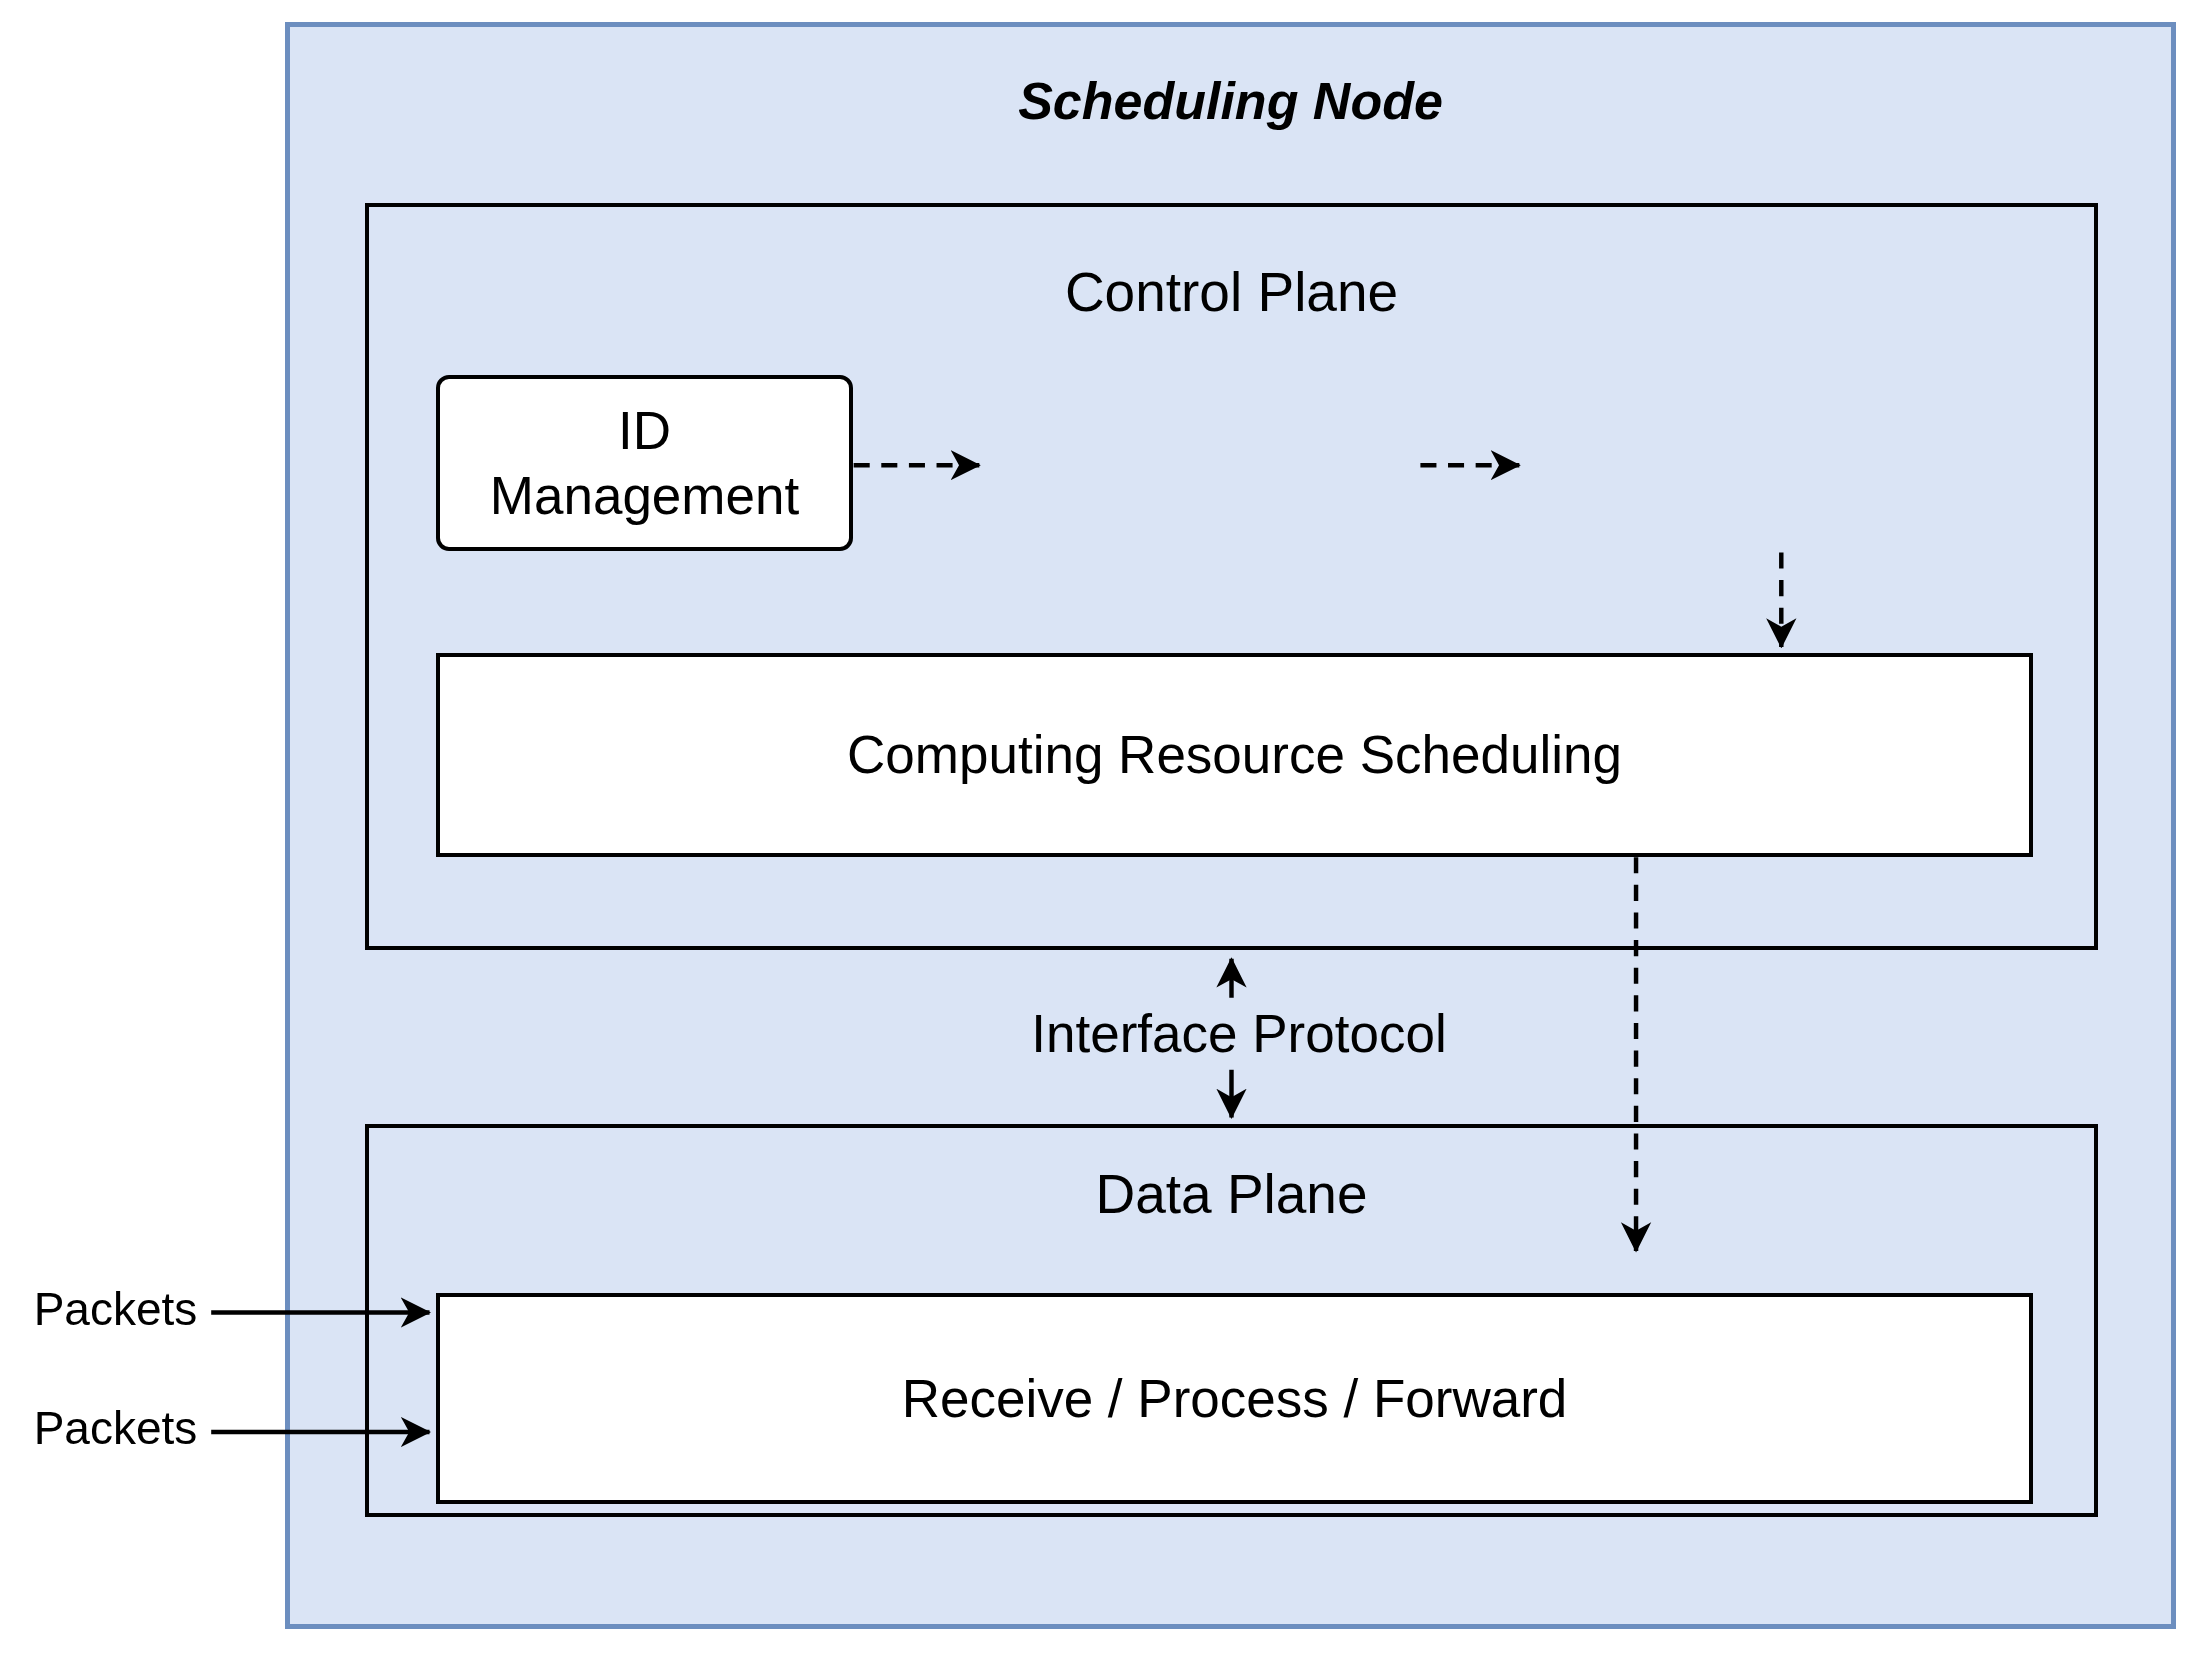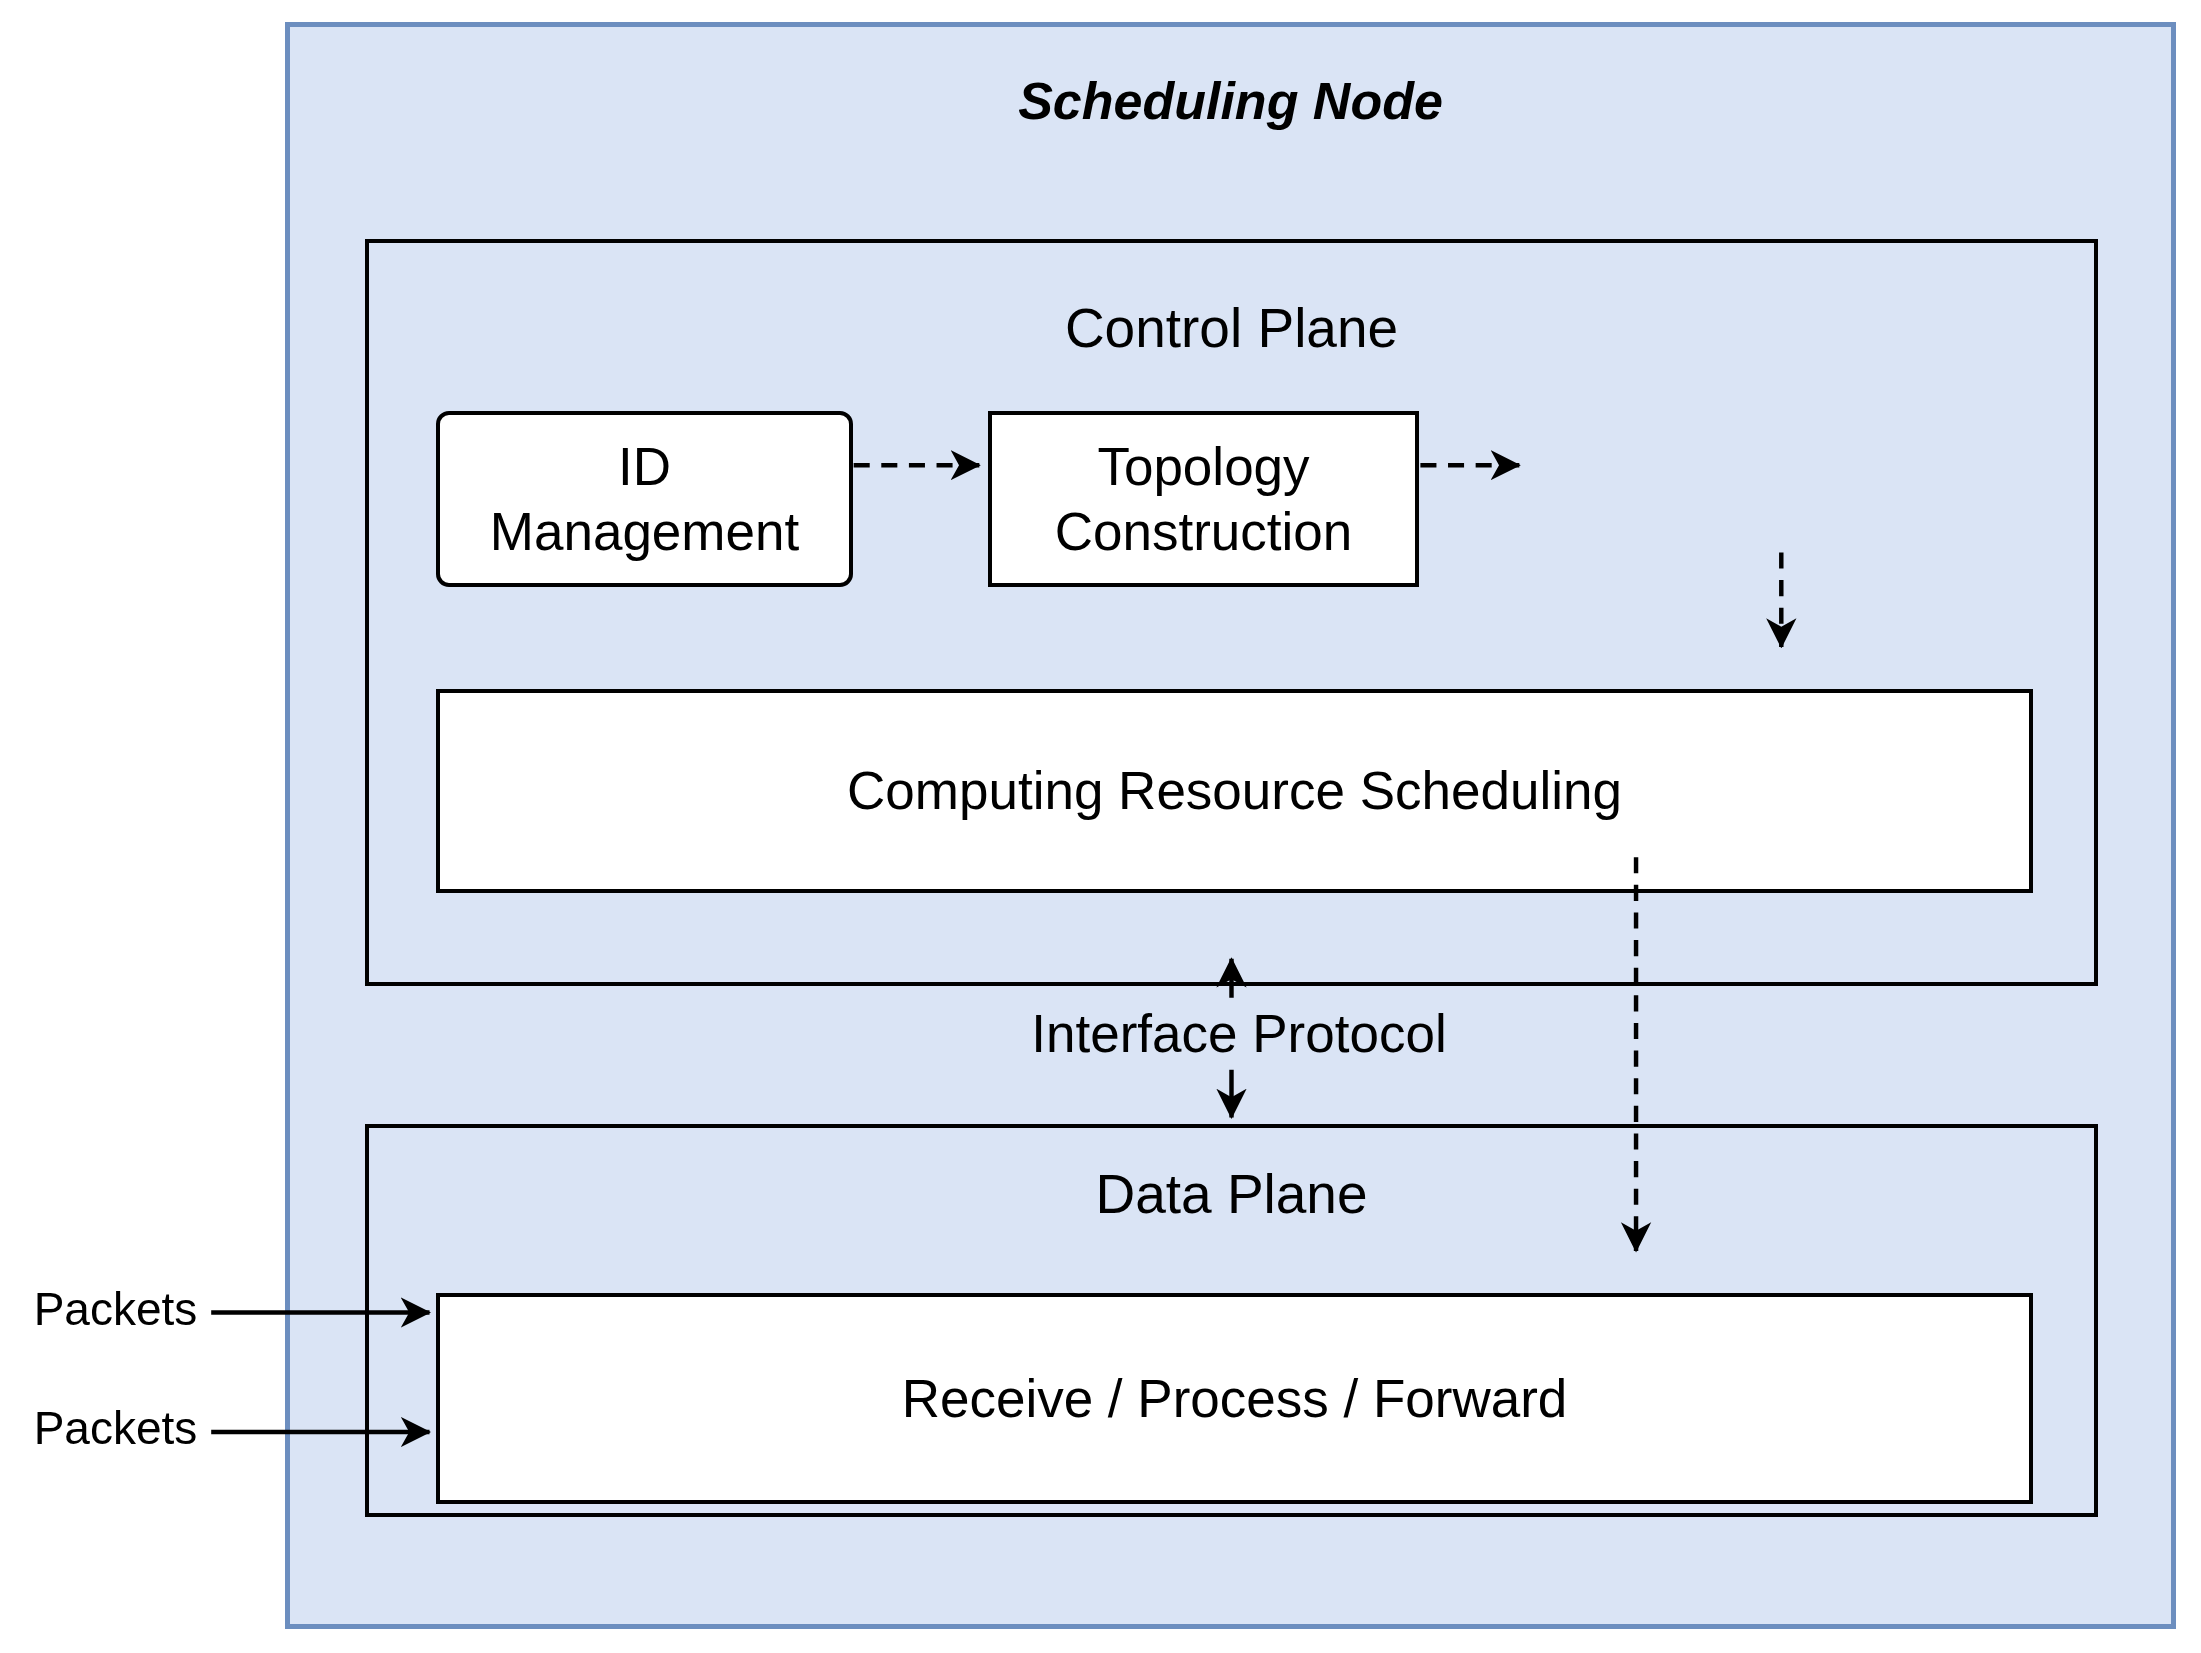--- a/index.html
+++ b/index.html
@@ -22,21 +22,21 @@
   .title{
     position:absolute;left:0;top:46px;width:100%;
     text-align:center;font-size:52px;font-weight:bold;font-style:italic;line-height:1.1;
   }
 
   
   .plane{
     position:absolute;background:var(--plane-fill);
     border:4.5px solid var(--line-color);
   }
-  .plane.control{left:75px;top:176px;width:1733px;height:747px;margin-top:36px;}
+  .plane.control{left:75px;top:176px;width:1733px;height:747px;}
   .plane.data{left:75px;top:1097px;width:1733px;height:393px;}
   .plane-label{
     position:absolute;left:0;width:100%;text-align:center;
     font-size:55px;line-height:1.1;
   }
   .plane.control .plane-label{top:55px;}
   .plane.data .plane-label{top:36px;}
 
   
   .module{
@@ -74,22 +74,20 @@
 
 <div class="canvas">
 
   <div class="outer">
     <div class="title">Scheduling Node</div>
 
     <div class="plane control">
       <div class="plane-label">Control Plane</div>
       <div class="module m-id">ID
 Management</div>
-      <div class="module m-topology">Topology
-Construction</div>
       <div class="module m-computing">Computing Resource Scheduling</div>
     </div>
 
     <div class="plane data">
       <div class="plane-label">Data Plane</div>
       <div class="module m-receive">Receive / Process / Forward</div>
     </div>
   </div>
 
   <div class="packets p1">Packets</div>

